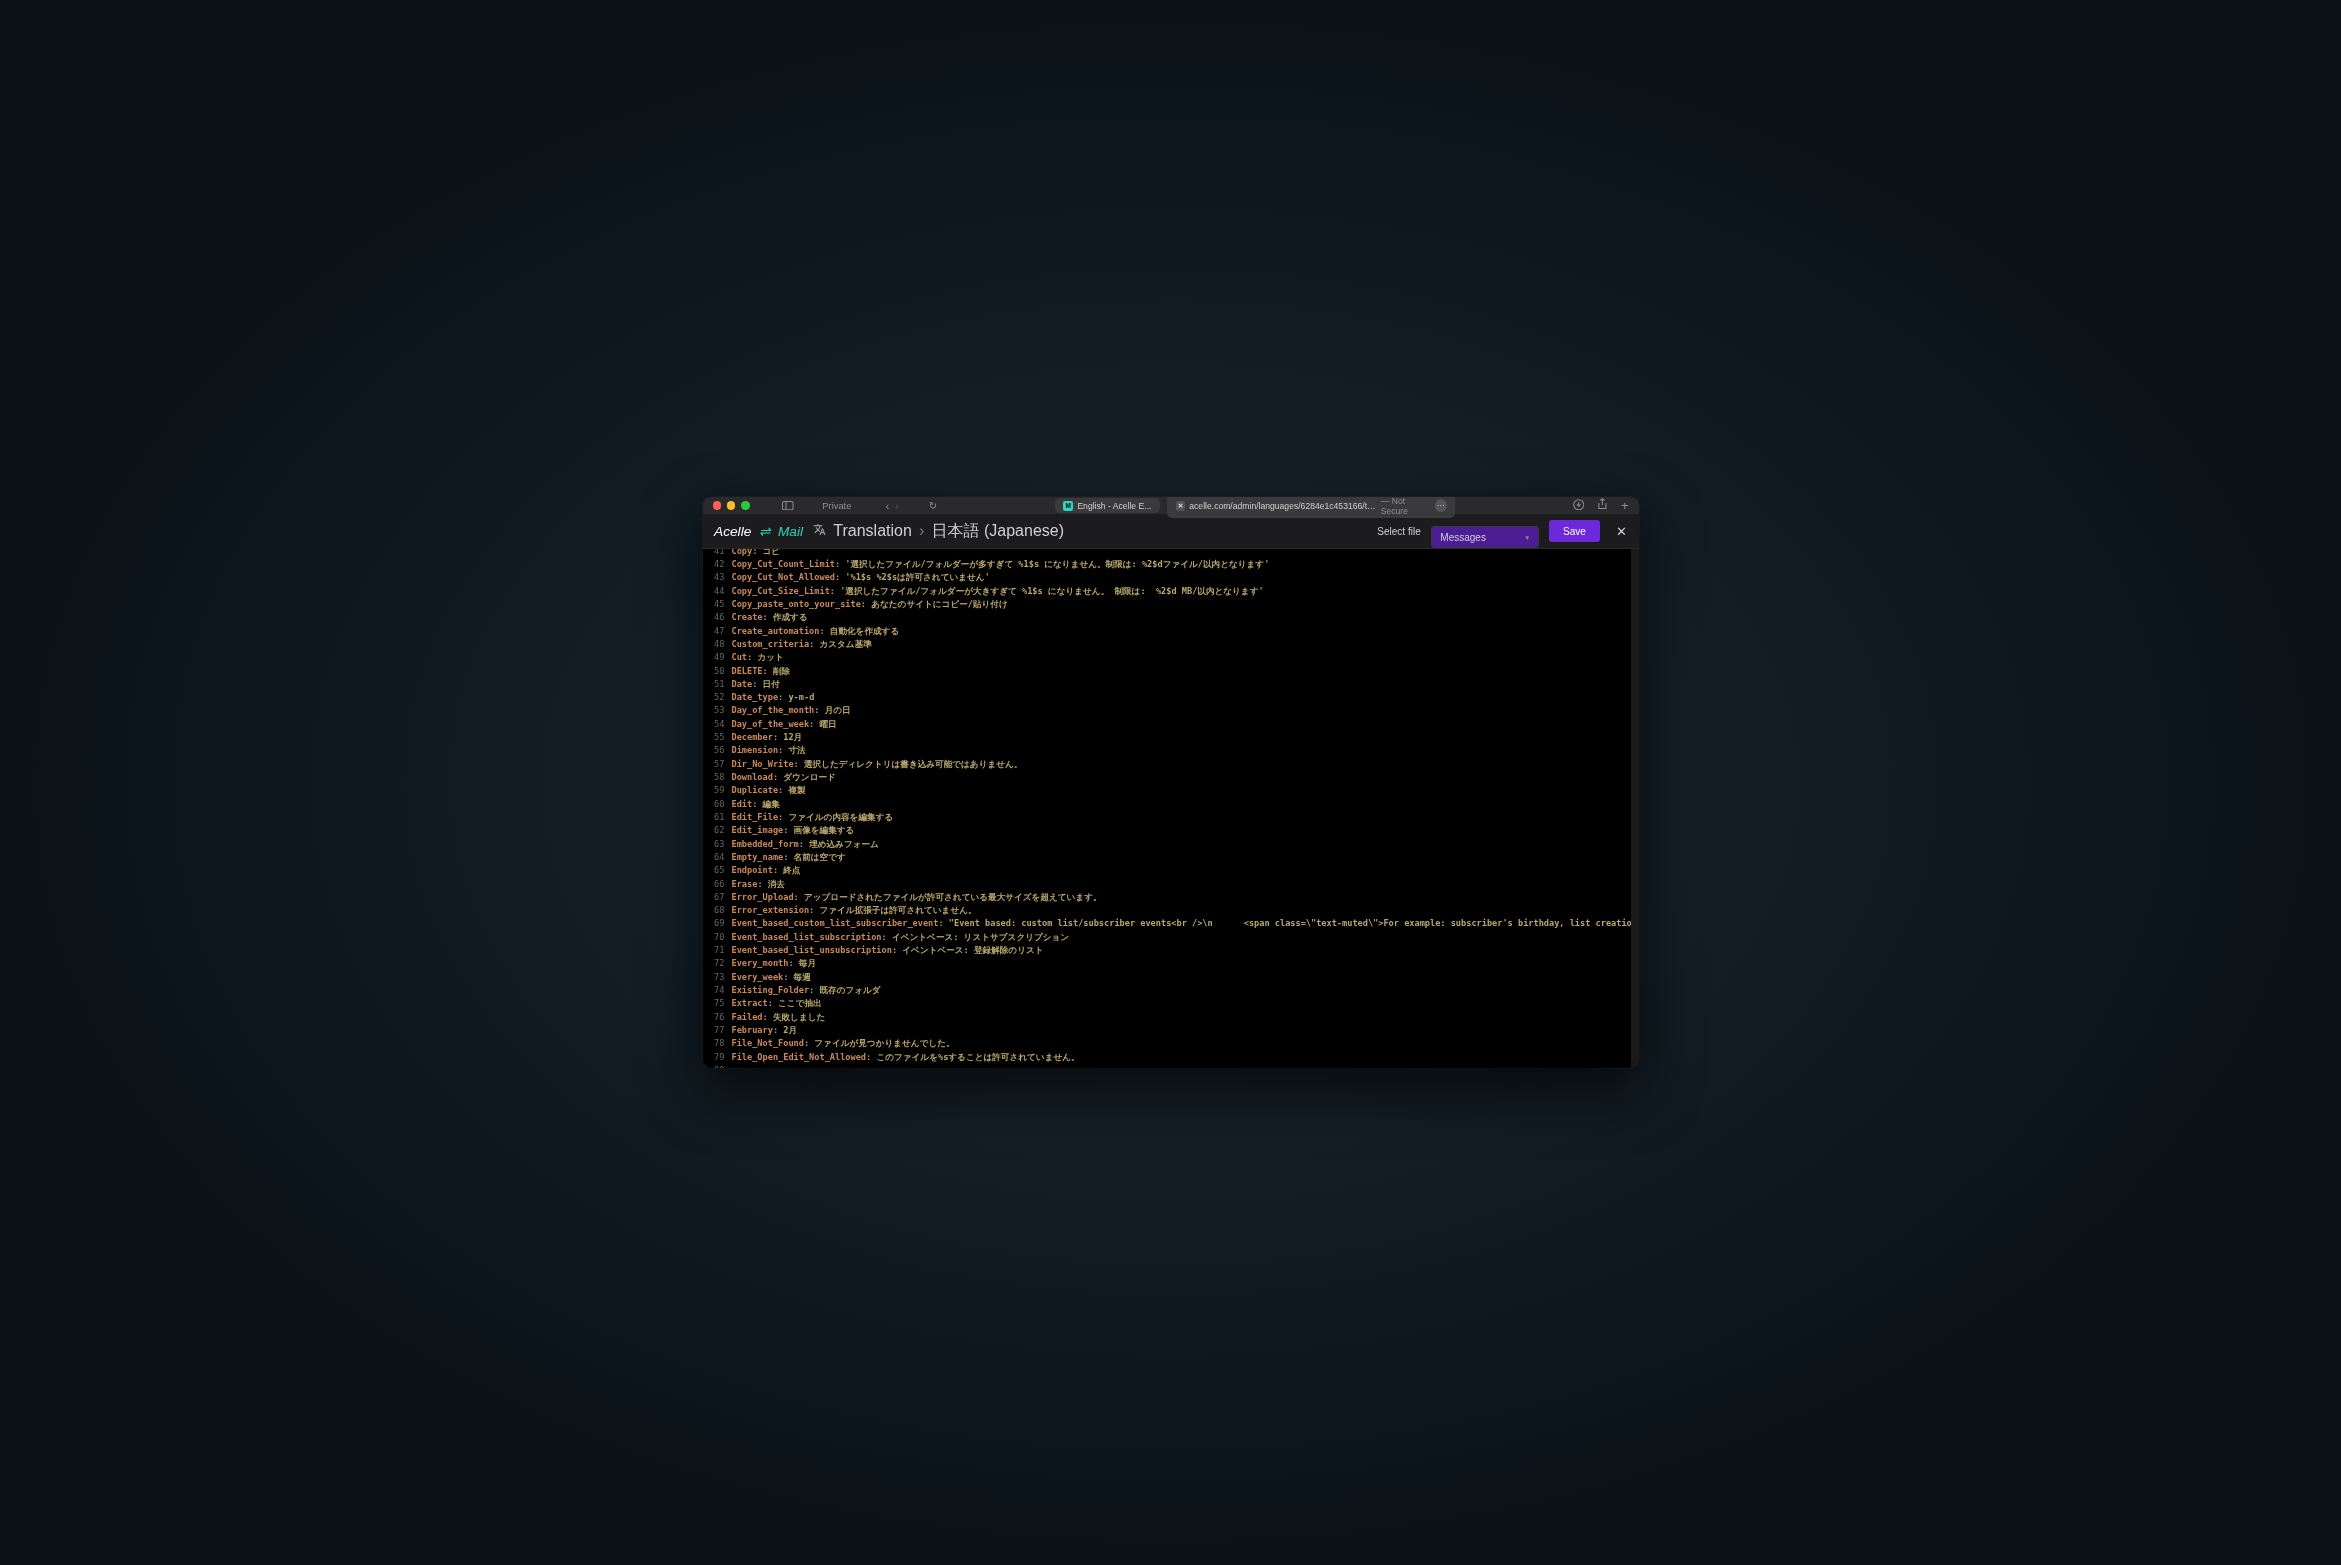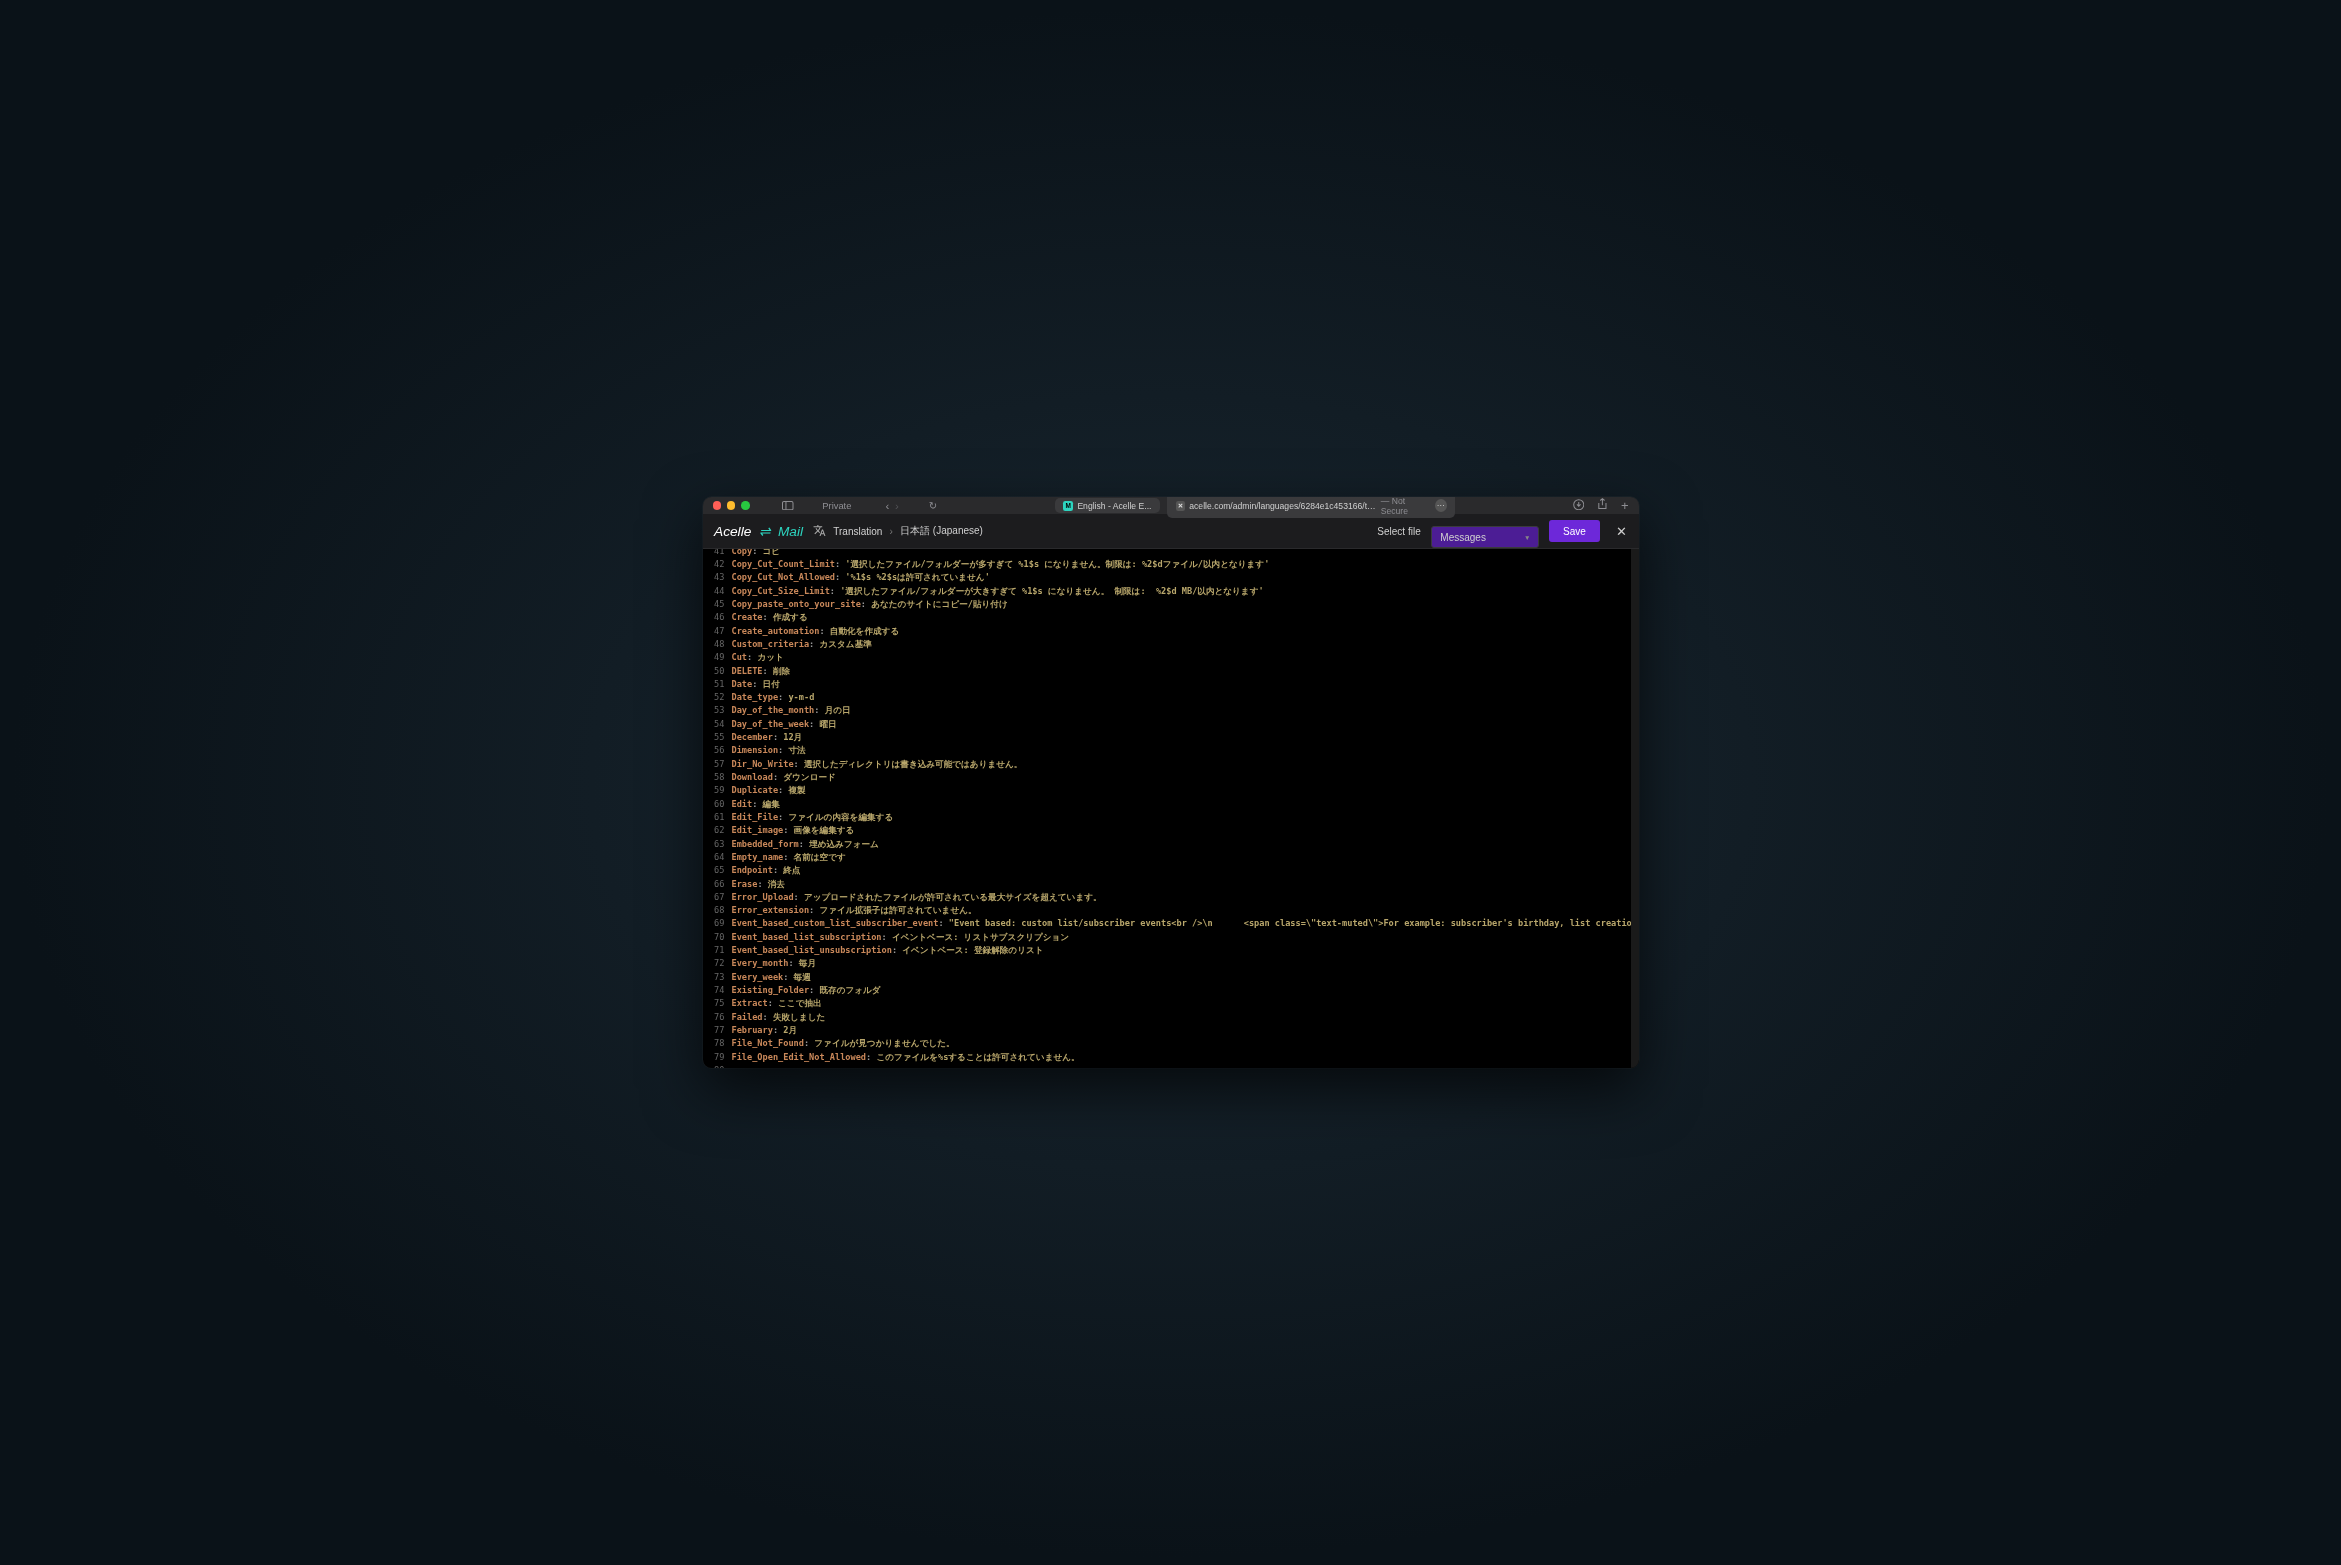--- a/index.html
+++ b/index.html
@@ -63,21 +63,21 @@
     background: #1c1c1e;
     display: flex;
     align-items: center;
     padding: 0 11.5px;
     border-bottom: 0.7px solid #2a2a2c;
     gap: 10px;
   }
   .logo { color: #fff; font-size: 13.7px; font-style: italic; font-weight: 500; display:flex; align-items:center; gap:9px; }
   .logo .mail { color: #2dd4bf; font-style: italic; }
   .logo .swoosh { color:#2dd4bf; margin: 0 -1.4px; }
-  .breadcrumb { display:flex; align-items:center; gap:7.2px; color:#d0d0d0; font-size:10px;text-align:right; }
+  .breadcrumb { display:flex; align-items:center; gap:7.2px; color:#d0d0d0; font-size:16px;text-align:right; }
   .breadcrumb .arrow { color:#777; }
   .translate-icon { color:#aaa; }
   .header-spacer { flex:1; }
   .select-file-label { color:#d0d0d0; font-size:10px; }
   .file-select {
     background:#4c1d95; border:0.7px solid #3a3a3c; color:#d0d0d0;
     padding: 4.3px 21.6px 4.3px 8.6px; border-radius:3px; font-size:10px;
     position:relative; min-width:108px;margin-top:12px;
   }
   .file-select::after {

